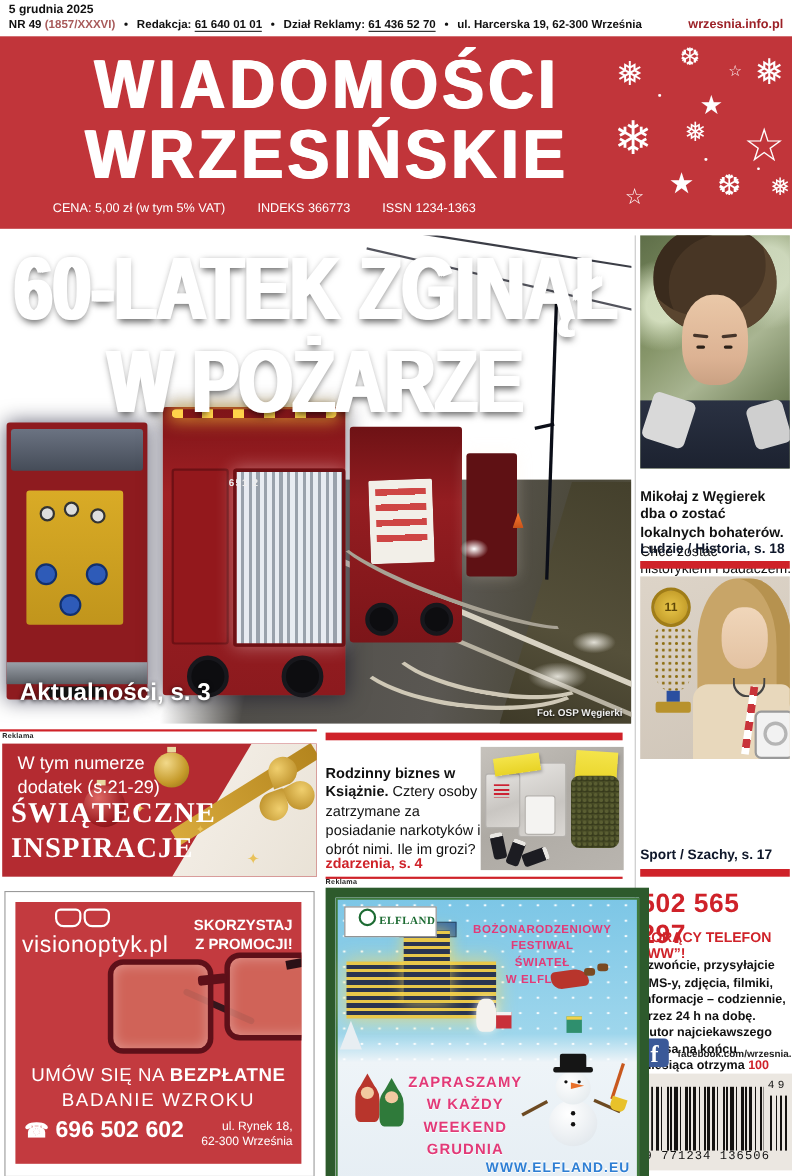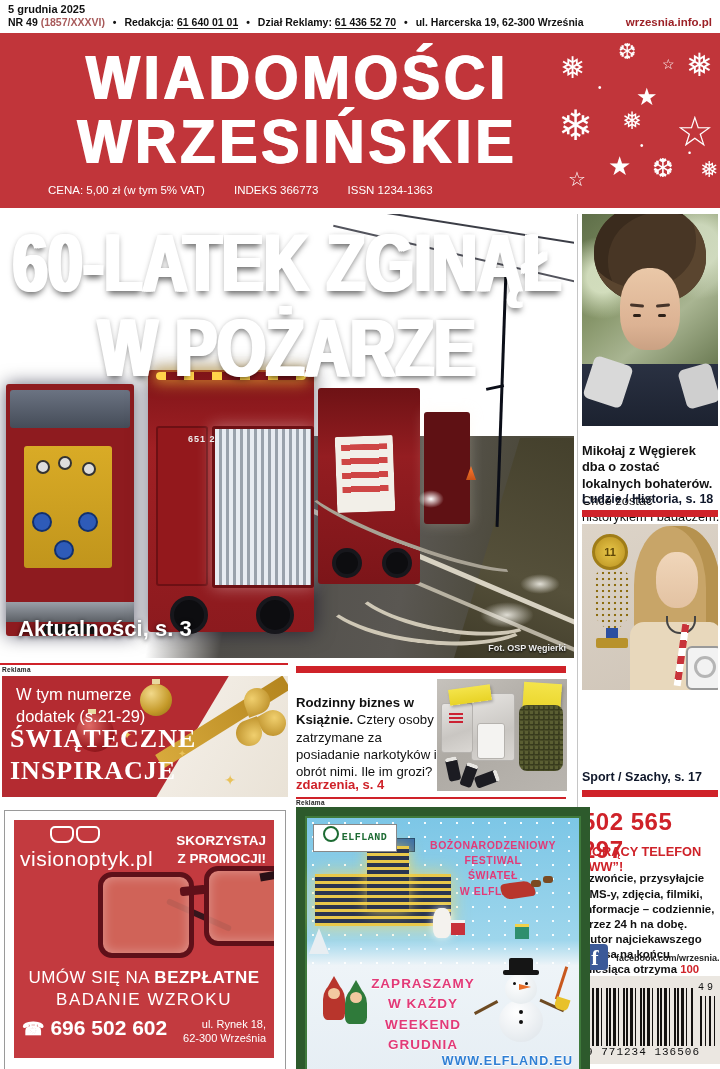--- a/index.html
+++ b/index.html
@@ -53,21 +53,21 @@
   .gauge{position:absolute;width:10px;height:10px;border-radius:50%;background:#ddd;border:2px solid #333;}
   .t1-bump{left:0;top:218px;width:128px;height:20px;background:linear-gradient(180deg,#9aa0a8,#5c6066);}
   .t1-plate{left:38px;top:240px;width:52px;height:10px;background:#1a1a1a;}
   .t2{left:148px;top:156px;width:166px;height:262px;background:linear-gradient(180deg,#7e1418 0%,#a02024 30%,#8c1a1e 100%);box-shadow:0 0 20px rgba(0,0,30,.55);}
   .t2-beacons{left:8px;top:2px;width:150px;height:8px;
       background:repeating-linear-gradient(90deg,#ffd34a 0 10px,rgba(255,211,74,0) 10px 28px);border-radius:4px;
       box-shadow:0 0 14px 4px rgba(255,200,60,.55);}
   .t2-shutter{left:64px;top:56px;width:96px;height:156px;border:3px solid #6d1014;border-radius:3px;
       background:repeating-linear-gradient(90deg,#e8ecf2 0 4px,#9aa2ac 4px 7px);box-shadow:0 0 16px rgba(255,255,255,.35);}
   .t2-cab{left:8px;top:56px;width:48px;height:156px;background:#93181c;border:2px solid #6d1014;border-radius:3px;}
-  .t-code{left:0;top:64px;color:#eee;font-size:9px;font-weight:bold;letter-spacing:1px;padding-left:40px;}
+  .t-code{left:20px;top:64px;color:#eee;font-size:9px;font-weight:bold;letter-spacing:1px;padding-left:40px;}
   .wheel{position:absolute;width:30px;height:30px;border-radius:50%;background:#0d0d10;border:4px solid #17171c;}
   .t3{left:318px;top:174px;width:102px;height:196px;background:linear-gradient(180deg,#6e1215,#941d21 35%,#7c1519);}
   .t3-sign{left:18px;top:48px;width:58px;height:76px;background:#f2efe8;transform:rotate(-2deg);border-radius:2px;
       background-image:repeating-linear-gradient(180deg,rgba(200,40,40,.85) 0 6px,rgba(240,240,235,0) 6px 14px);background-size:80% 70%;background-position:6px 8px;background-repeat:no-repeat;}
   .t4{left:424px;top:198px;width:46px;height:112px;background:#5f1114;box-shadow:0 0 14px rgba(255,240,220,.25);}
   .t4-light{left:-6px;top:78px;width:26px;height:18px;border-radius:50%;background:radial-gradient(#fff, rgba(255,255,255,0) 70%);}
   .cone{left:466px;top:252px;width:10px;height:14px;background:linear-gradient(180deg,#ff7a30,#c85218);clip-path:polygon(50% 0,100% 100%,0 100%);}
   .snowpatch{position:absolute;background:radial-gradient(rgba(240,238,230,.9),rgba(240,238,230,0) 70%);border-radius:50%;}
   .headline{left:0;top:8px;width:100%;text-align:center;color:#fff;font-weight:bold;
       font-size:63px;line-height:1.04;letter-spacing:0px;
@@ -169,21 +169,21 @@
   .vis-tel{left:8px;top:196px;font-size:21px;font-weight:bold;}
   .vis-tel .ic{font-size:18px;margin-right:6px;}
   .vis-addr{right:8px;top:198px;text-align:right;font-size:11px;line-height:1.25;}
   
   .elf{left:296px;top:807px;width:276px;height:258px;border:9px solid #2d5a2c;overflow:hidden;
       background:linear-gradient(180deg,#7cc6e6 0%,#9ed6ec 48%,#eef4f8 58%,#e6eef4 100%);
       box-shadow:inset 0 0 0 2px #3f7a3c;}
   .elf-snowdots{position:absolute;left:0;top:0;width:100%;height:60%;
       background-image:radial-gradient(rgba(255,255,255,.9) 1px,rgba(255,255,255,0) 1.6px);background-size:16px 14px;}
   .elf-logo{position:absolute;left:8px;top:8px;width:82px;height:26px;background:#fff;border:1px solid #888;
-      font-size:10px;font-weight:bold;color:#1d6b33;line-height:26px;text-align:center;font-family:Liberation Mono, monospace;letter-spacing:.5px;}
+      font-size:10px;font-weight:bold;color:#1d6b33;line-height:26px;text-align:right;font-family:Liberation Serif, serif;letter-spacing:.5px;}
   .elf-logo i{display:inline-block;width:12px;height:12px;border:2px solid #1d6b33;border-radius:50%;vertical-align:-2px;margin-right:3px;}
   .elf-title{position:absolute;left:118px;top:22px;width:140px;text-align:center;color:#e23a78;font-weight:bold;font-size:10.5px;line-height:1.45;letter-spacing:.5px;}
   .elf-bld{position:absolute;left:10px;top:58px;width:136px;height:52px;
       background:repeating-linear-gradient(180deg,#e8c84a 0 3px,#2a3550 3px 7px);box-shadow:0 0 18px rgba(255,220,80,.7);}
   .elf-tower{position:absolute;left:62px;top:30px;width:42px;height:66px;
       background:repeating-linear-gradient(180deg,#e8c84a 0 3px,#2a3550 3px 7px);box-shadow:0 0 14px rgba(255,220,80,.7);}
   .elf-tower-top{position:absolute;left:58px;top:22px;width:50px;height:12px;background:#3a6ea8;border:1px solid #24496e;}
   .elf-deer{position:absolute;left:128px;top:92px;width:18px;height:30px;background:#f4f2ee;border-radius:40% 40% 30% 30%;box-shadow:0 0 8px rgba(255,255,255,.8);}
   .elf-sleigh{position:absolute;left:196px;top:66px;width:34px;height:16px;background:#b8352c;border-radius:4px 12px 4px 10px;transform:rotate(-8deg);}
   .elf-rein{position:absolute;width:10px;height:7px;background:#7a4a22;border-radius:3px;}

